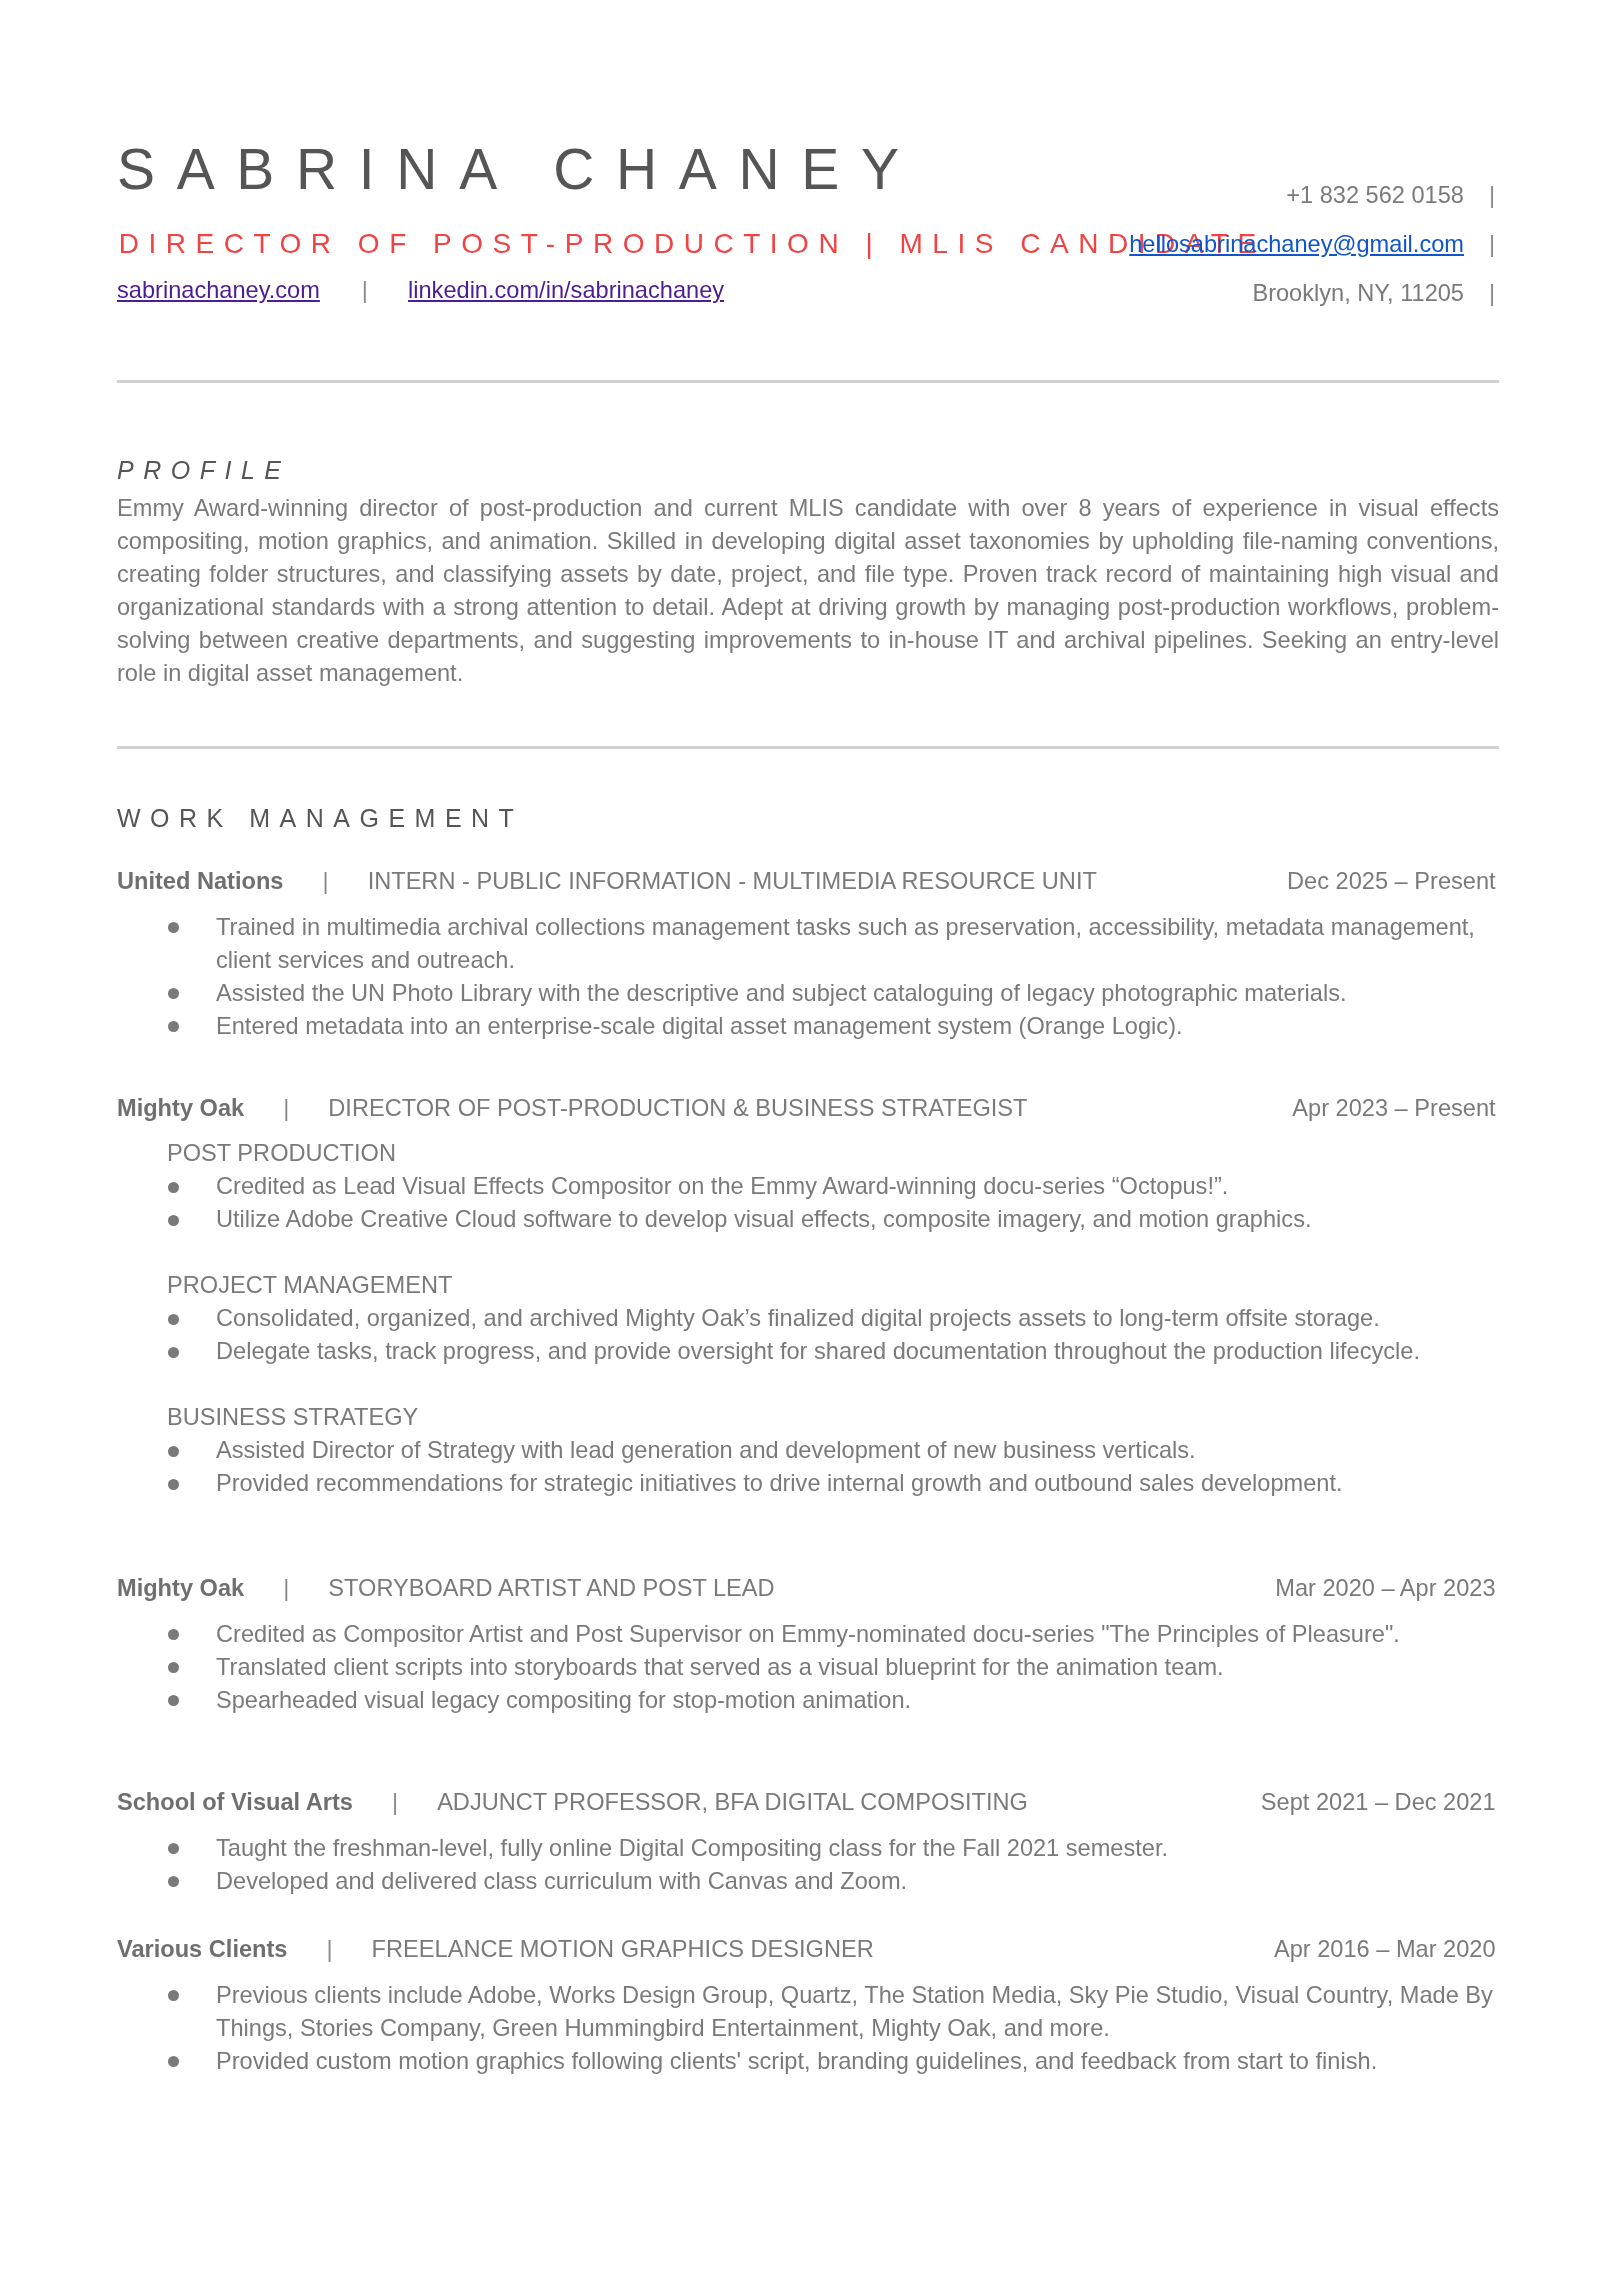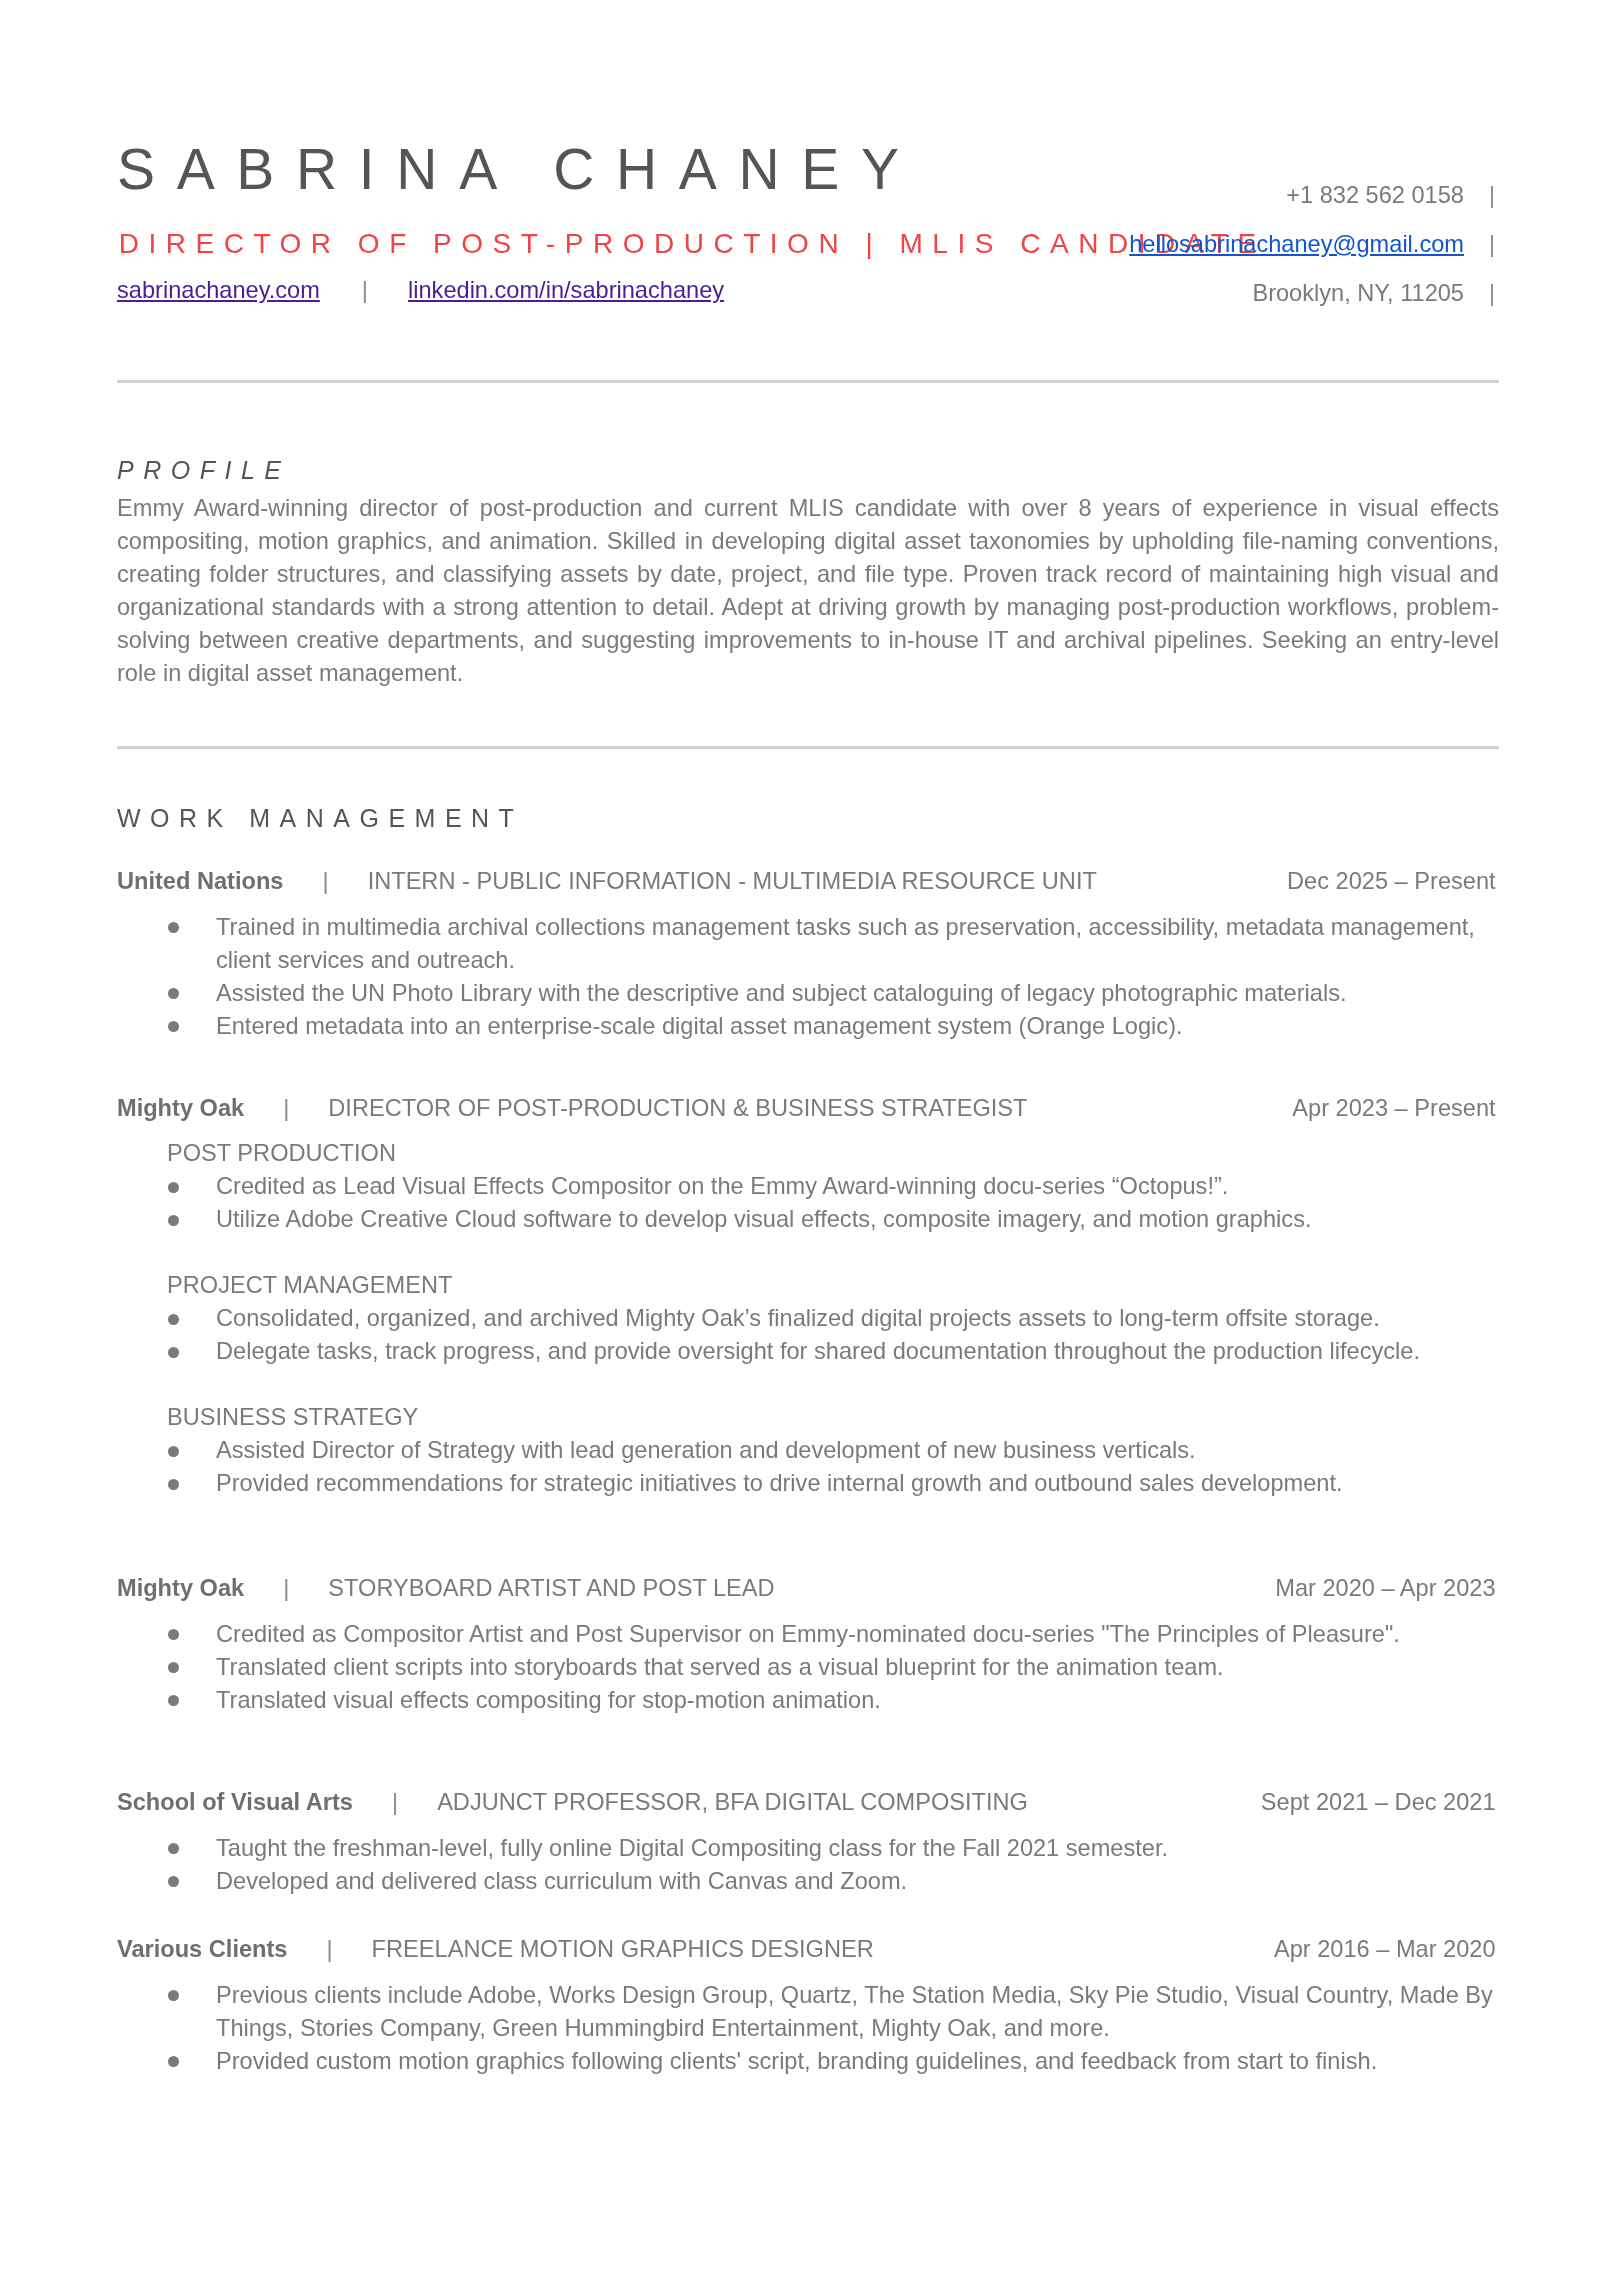--- a/index.html
+++ b/index.html
@@ -106,21 +106,21 @@
   </div>
 
   <div class="job" style="top:1571px;">
     <div class="job-head">
       <span class="company">Mighty Oak</span><span class="pipe">|</span><span class="role">STORYBOARD ARTIST AND POST LEAD</span>
       <span class="dates">Mar 2020 – Apr 2023</span>
     </div>
     <ul class="bullets" style="margin-top:12.6px;">
       <li><span class="dot"></span><span>Credited as Compositor Artist and Post Supervisor on Emmy-nominated docu-series "The Principles of Pleasure".</span></li>
       <li><span class="dot"></span><span>Translated client scripts into storyboards that served as a visual blueprint for the animation team.</span></li>
-      <li><span class="dot"></span><span>Translated visual effects compositing for stop-motion animation.</span></li>
+      <li><span class="dot"></span><span>Spearheaded visual legacy compositing for stop-motion animation.</span></li>
     </ul>
   </div>
 
   <div class="job" style="top:1785px;">
     <div class="job-head">
       <span class="company">School of Visual Arts</span><span class="pipe">|</span><span class="role">ADJUNCT PROFESSOR, BFA DIGITAL COMPOSITING</span>
       <span class="dates">Sept 2021 – Dec 2021</span>
     </div>
     <ul class="bullets" style="margin-top:12.6px;">
       <li><span class="dot"></span><span>Taught the freshman-level, fully online Digital Compositing class for the Fall 2021 semester.</span></li>

